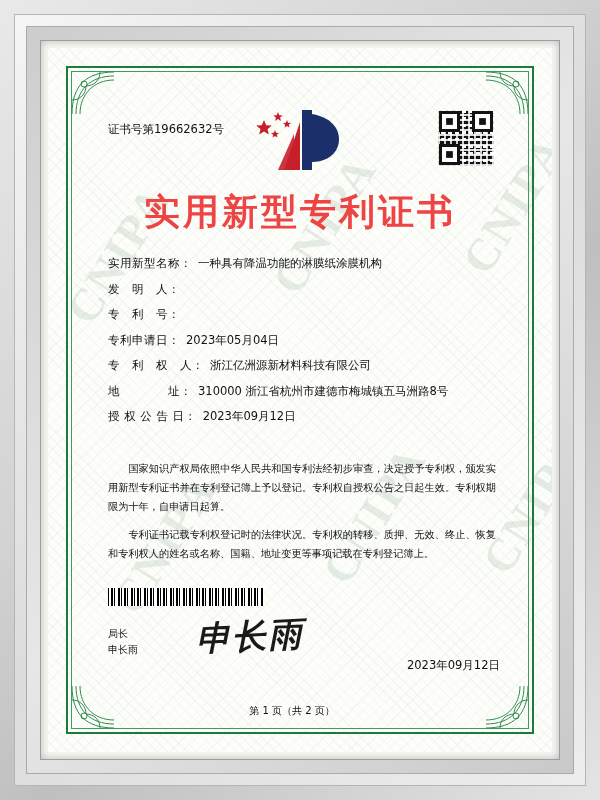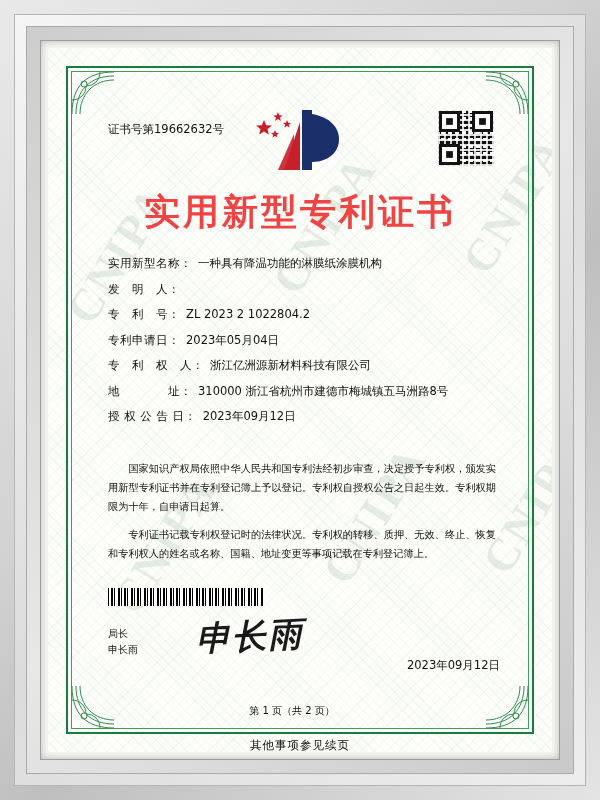--- a/index.html
+++ b/index.html
@@ -359,21 +359,20 @@
       <div class="fields">
         <div class="row">
           <span class="lbl">实用新型名称：</span>
           <span class="val">一种具有降温功能的淋膜纸涂膜机构</span>
         </div>
         <div class="row">
           <span class="lbl">发　明　人：</span>
         </div>
         <div class="row">
           <span class="lbl">专　利　号：</span>
-          <span class="val">ZL 2023 2 1022804.2</span>
         </div>
         <div class="row">
           <span class="lbl">专利申请日：</span>
           <span class="val">2023年05月04日</span>
         </div>
         <div class="row">
           <span class="lbl">专　利　权　人：</span>
           <span class="val">浙江亿洲源新材料科技有限公司</span>
         </div>
         <div class="row">
@@ -397,17 +396,16 @@
         <div>局长</div>
         <div>申长雨</div>
       </div>
 
       <div class="signature">申长雨</div>
 
       <div class="issue-date">2023年09月12日</div>
 
       <div class="page-num">第 1 页（共 2 页）</div>
 
-      <div class="footnote">其他事项参见续页</div>
 
     </div>
   </div>
 </div>
 
 </body></html>

